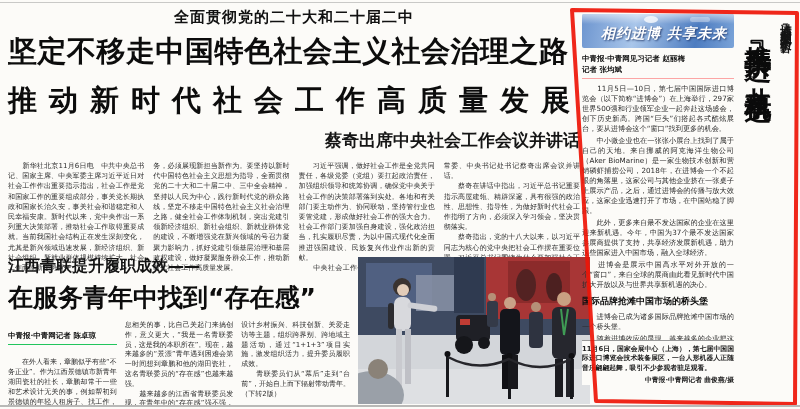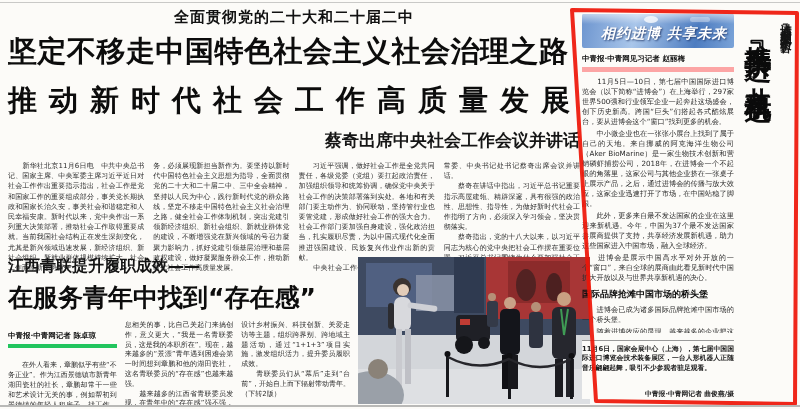--- a/index.html
+++ b/index.html
@@ -20,44 +20,44 @@
   .top-deck{font-size:17px;font-weight:bold;text-align:right;margin-top:8px;color:#151515;}
   .top-cols{display:flex;gap:9px;margin-top:9px;height:110px;overflow:hidden;}
   .top-cols .col{flex:1;font-size:7px;line-height:10.2px;text-align:justify;white-space:pre-line;color:#2b2b2b;overflow:hidden;}
 
   
   .left-story{position:absolute;left:8px;top:256px;width:342px;height:150px;overflow:hidden;}
   .left-kicker{font-size:16px;font-weight:bold;color:#141414;}
   .left-headline{font-size:25px;font-weight:bold;margin-top:4px;white-space:nowrap;color:#0c0c0c;}
   .left-cols{display:flex;gap:8px;margin-top:7px;height:84px;overflow:hidden;}
   .left-cols .col{flex:1;font-size:7px;line-height:9.8px;text-align:justify;white-space:pre-line;color:#2b2b2b;overflow:hidden;}
-  .left-byline{font-size:7.5px;font-weight:bold;border-bottom:4px solid #22c55e;padding-bottom:3px;margin-bottom:4px;color:#111;}
+  .left-byline{font-size:7.5px;font-weight:bold;border-bottom:1px solid #22c55e;padding-bottom:3px;margin-bottom:4px;color:#111;}
 
   
   .photo{position:absolute;left:358px;top:257px;width:232px;height:147px;overflow:hidden;background:#c7ccd2;}
   .photo svg{display:block;}
 
   
   .right-story{position:absolute;left:582px;top:14px;width:152px;height:392px;}
   .banner{position:relative;height:34px;border-radius:2px;overflow:hidden;
     background:linear-gradient(100deg,#6d95cf 0%,#a9c6ea 35%,#4d7cc0 75%,#7aa3d8 100%);}
   .banner .glow{position:absolute;left:0;top:0;width:100%;height:10px;background:linear-gradient(180deg,rgba(255,255,255,.55),rgba(255,255,255,0));}
   .banner .logo-dot{position:absolute;left:62px;top:2px;width:14px;height:7px;border-radius:50%;background:rgba(255,255,255,.75);}
   .banner .logo-dot2{position:absolute;left:108px;top:3px;width:20px;height:5px;border-radius:3px;background:rgba(255,255,255,.35);}
   .banner .slogan{position:absolute;left:12px;right:0;top:11px;text-align:center;color:#fff;
     font-size:14px;font-weight:bold;font-style:italic;letter-spacing:1px;
     text-shadow:1px 1px 2px rgba(20,40,90,.8);white-space:nowrap;}
   .rs-byline{margin-top:5px;font-size:7.5px;font-weight:bold;line-height:11px;color:#111;
-    border-bottom:5px solid #fca5a5;padding-bottom:3px;}
+    border-bottom:1px solid #fca5a5;padding-bottom:3px;}
   .rs-body{margin-top:5px;height:256px;overflow:hidden;}
   .rs-body p{margin:0 0 2px 0;font-size:7.2px;line-height:10px;text-align:justify;color:#2b2b2b;}
   .rs-subhead{font-size:9px;font-weight:bold;margin:5px 0 4px 0;color:#0e0e0e;}
   .rs-caption{position:absolute;left:0;right:0;top:326px;border-top:1px solid #999;padding-top:4px;background:#fcfbf8;}
   .rs-caption .cap{font-size:6.8px;line-height:9.4px;text-align:justify;font-weight:bold;color:#222;margin:0;}
-  .rs-caption .credit{font-size:6.8px;font-weight:bold;text-align:right;color:#222;margin-top:16px;}
+  .rs-caption .credit{font-size:6.8px;font-weight:bold;text-align:right;color:#222;margin-top:2px;}
 
   
   .v-headline{
     position:absolute;left:740px;top:22px;height:372px;width:36px;
     writing-mode:vertical-rl;text-orientation:upright;
     font-size:27px;font-weight:bold;letter-spacing:3px;color:#0b0b0b;
     text-align:left;line-height:36px;
   }
   .v-headline .part2{margin-block-start:0;}
   .v-headline .gap{display:inline-block;inline-size:26px;}
@@ -172,20 +172,21 @@
 
   <aside class="right-story">
     <div class="banner">
       <div class="glow"></div>
       <div class="logo-dot"></div>
       <div class="logo-dot2"></div>
       <div class="slogan">相约进博 共享未来</div>
     </div>
     <div class="rs-byline">
       <div>中青报·中青网见习记者 赵丽梅</div>
+      <div>记者 张均斌</div>
     </div>
     <div class="rs-body">
       <p>　　11月5日—10日，第七届中国国际进口博览会（以下简称“进博会”）在上海举行，297家世界500强和行业领军企业一起奔赴这场盛会，创下历史新高。跨国“巨头”们搭起各式酷炫展台，要从进博会这个“窗口”找到更多的机会。</p>
       <p>　　中小微企业也在一张张小展台上找到了属于自己的天地。来自挪威的阿克海洋生物公司（Aker BioMarine）是一家生物技术创新和营销磷虾捕捞公司，2018年，在进博会一个不起眼的角落里，这家公司与其他企业挤在一张桌子上展示产品，之后，通过进博会的传播与放大效应，这家企业迅速打开了市场，在中国站稳了脚跟。</p>
       <p>　　此外，更多来自最不发达国家的企业在这里迎来新机遇。今年，中国为37个最不发达国家参展商提供了支持，共享经济发展新机遇，助力这些国家进入中国市场，融入全球经济。</p>
       <p>　　进博会是展示中国高水平对外开放的一个“窗口”，来自全球的展商由此看见新时代中国扩大开放以及与世界共享新机遇的决心。</p>
       <div class="rs-subhead">国际品牌抢滩中国市场的桥头堡</div>
       <p>　　进博会已成为诸多国际品牌抢滩中国市场的一个桥头堡。</p>
       <p>　　随着进博效应的显现，越来越多的企业把这里当作“上新”的首选。（下转2版）</p>
     </div>

